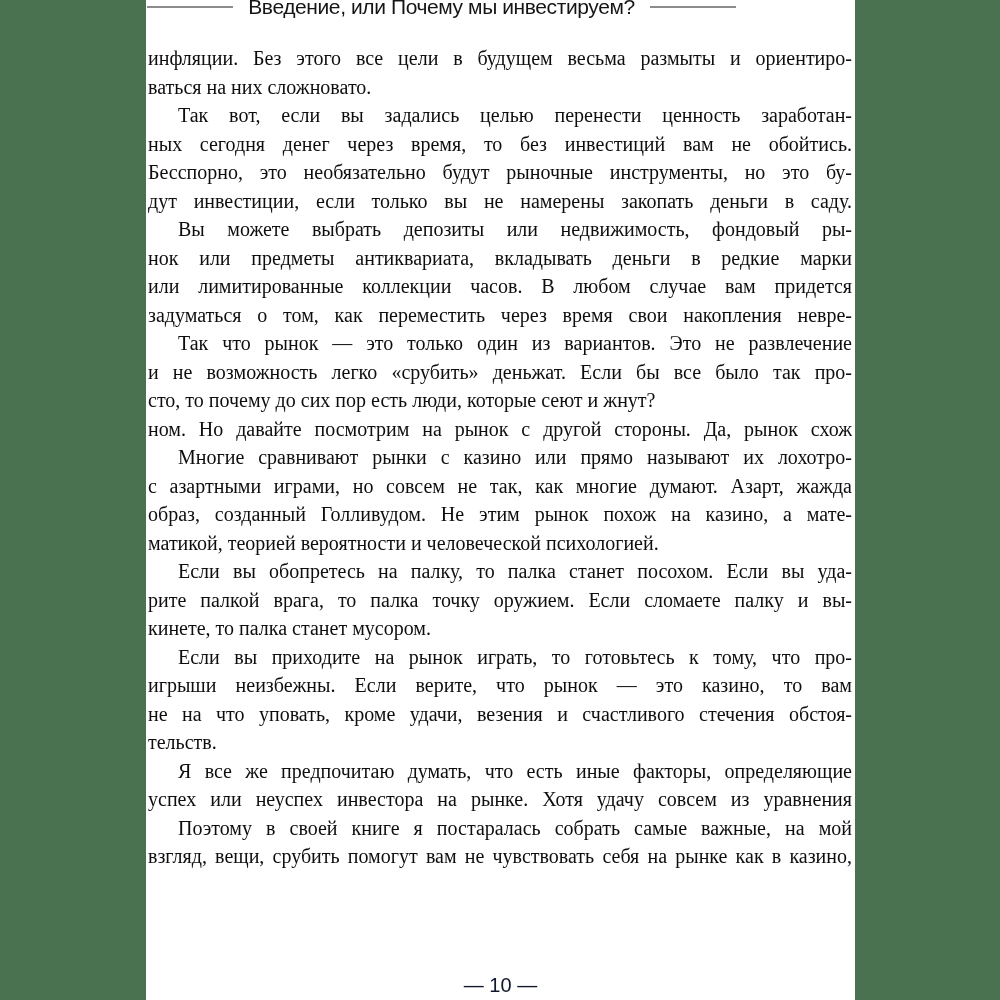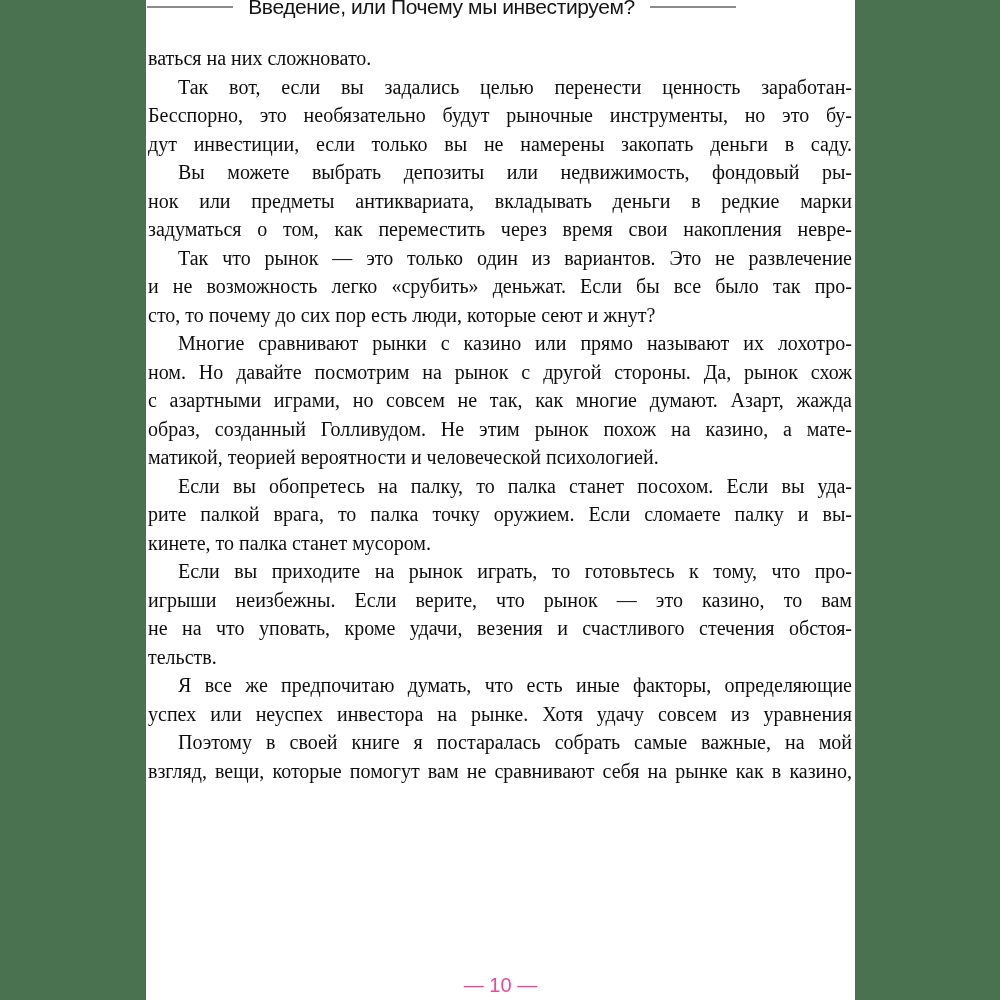--- a/index.html
+++ b/index.html
@@ -60,64 +60,67 @@
     text-align-last: justify;
   }
   .line.indent { text-indent: 30px; }
 
   .page-footer {
     position: absolute; left: 0; top: 974px;
     width: 709px;
     text-align: center;
     font-family: "Liberation Sans", sans-serif;
     font-size: 20px;
-    color: #ec4899;
+    color: #0f172a;
   }
 </style>
 </head>
 <body>
 
 <div class="band band-left"></div>
 <div class="band band-right"></div>
 
 <div class="page-content">
 
   <div class="page-header">
     <div class="header-rule"></div>
     <div class="chapter-title">Введение, или Почему мы инвестируем?</div>
     <div class="header-rule"></div>
   </div>
 
   <div class="body-text">
 
     <div class="para">
+      <div class="line justify">инфляции. Без этого все цели в будущем весьма размыты и ориентиро-</div>
       <div class="line">ваться на них сложновато.</div>
     </div>
 
     <div class="para">
       <div class="line justify indent">Так вот, если вы задались целью перенести ценность заработан-</div>
+      <div class="line justify">ных сегодня денег через время, то без инвестиций вам не обойтись.</div>
       <div class="line justify">Бесспорно, это необязательно будут рыночные инструменты, но это бу-</div>
       <div class="line justify">дут инвестиции, если только вы не намерены закопать деньги в саду.</div>
     </div>
 
     <div class="para">
       <div class="line justify indent">Вы можете выбрать депозиты или недвижимость, фондовый ры-</div>
       <div class="line justify">нок или предметы антиквариата, вкладывать деньги в редкие марки</div>
+      <div class="line justify">или лимитированные коллекции часов. В любом случае вам придется</div>
       <div class="line justify">задуматься о том, как переместить через время свои накопления невре-</div>
     </div>
 
     <div class="para">
       <div class="line justify indent">Так что рынок — это только один из вариантов. Это не развлечение</div>
       <div class="line justify">и не возможность легко «срубить» деньжат. Если бы все было так про-</div>
       <div class="line">сто, то почему до сих пор есть люди, которые сеют и жнут?</div>
     </div>
 
     <div class="para">
+      <div class="line justify">ном. Но давайте посмотрим на рынок с другой стороны. Да, рынок схож</div>
       <div class="line justify indent">Многие сравнивают рынки с казино или прямо называют их лохотро-</div>
-      <div class="line justify">ном. Но давайте посмотрим на рынок с другой стороны. Да, рынок схож</div>
       <div class="line justify">с азартными играми, но совсем не так, как многие думают. Азарт, жажда</div>
       <div class="line justify">образ, созданный Голливудом. Не этим рынок похож на казино, а мате-</div>
       <div class="line">матикой, теорией вероятности и человеческой психологией.</div>
     </div>
 
     <div class="para">
       <div class="line justify indent">Если вы обопретесь на палку, то палка станет посохом. Если вы уда-</div>
       <div class="line justify">рите палкой врага, то палка точку оружием. Если сломаете палку и вы-</div>
       <div class="line">кинете, то палка станет мусором.</div>
     </div>
@@ -129,20 +132,20 @@
       <div class="line">тельств.</div>
     </div>
 
     <div class="para">
       <div class="line justify indent">Я все же предпочитаю думать, что есть иные факторы, определяющие</div>
       <div class="line justify">успех или неуспех инвестора на рынке. Хотя удачу совсем из уравнения</div>
     </div>
 
     <div class="para">
       <div class="line justify indent">Поэтому в своей книге я постаралась собрать самые важные, на мой</div>
-      <div class="line justify">взгляд, вещи, которые помогут вам не сравнивают себя на рынке как в казино,</div>
+      <div class="line justify">взгляд, вещи, срубить помогут вам не чувствовать себя на рынке как в казино,</div>
     </div>
 
   </div>
 
   <div class="page-footer">— 10 —</div>
 
 </div>
 
 </body></html>

